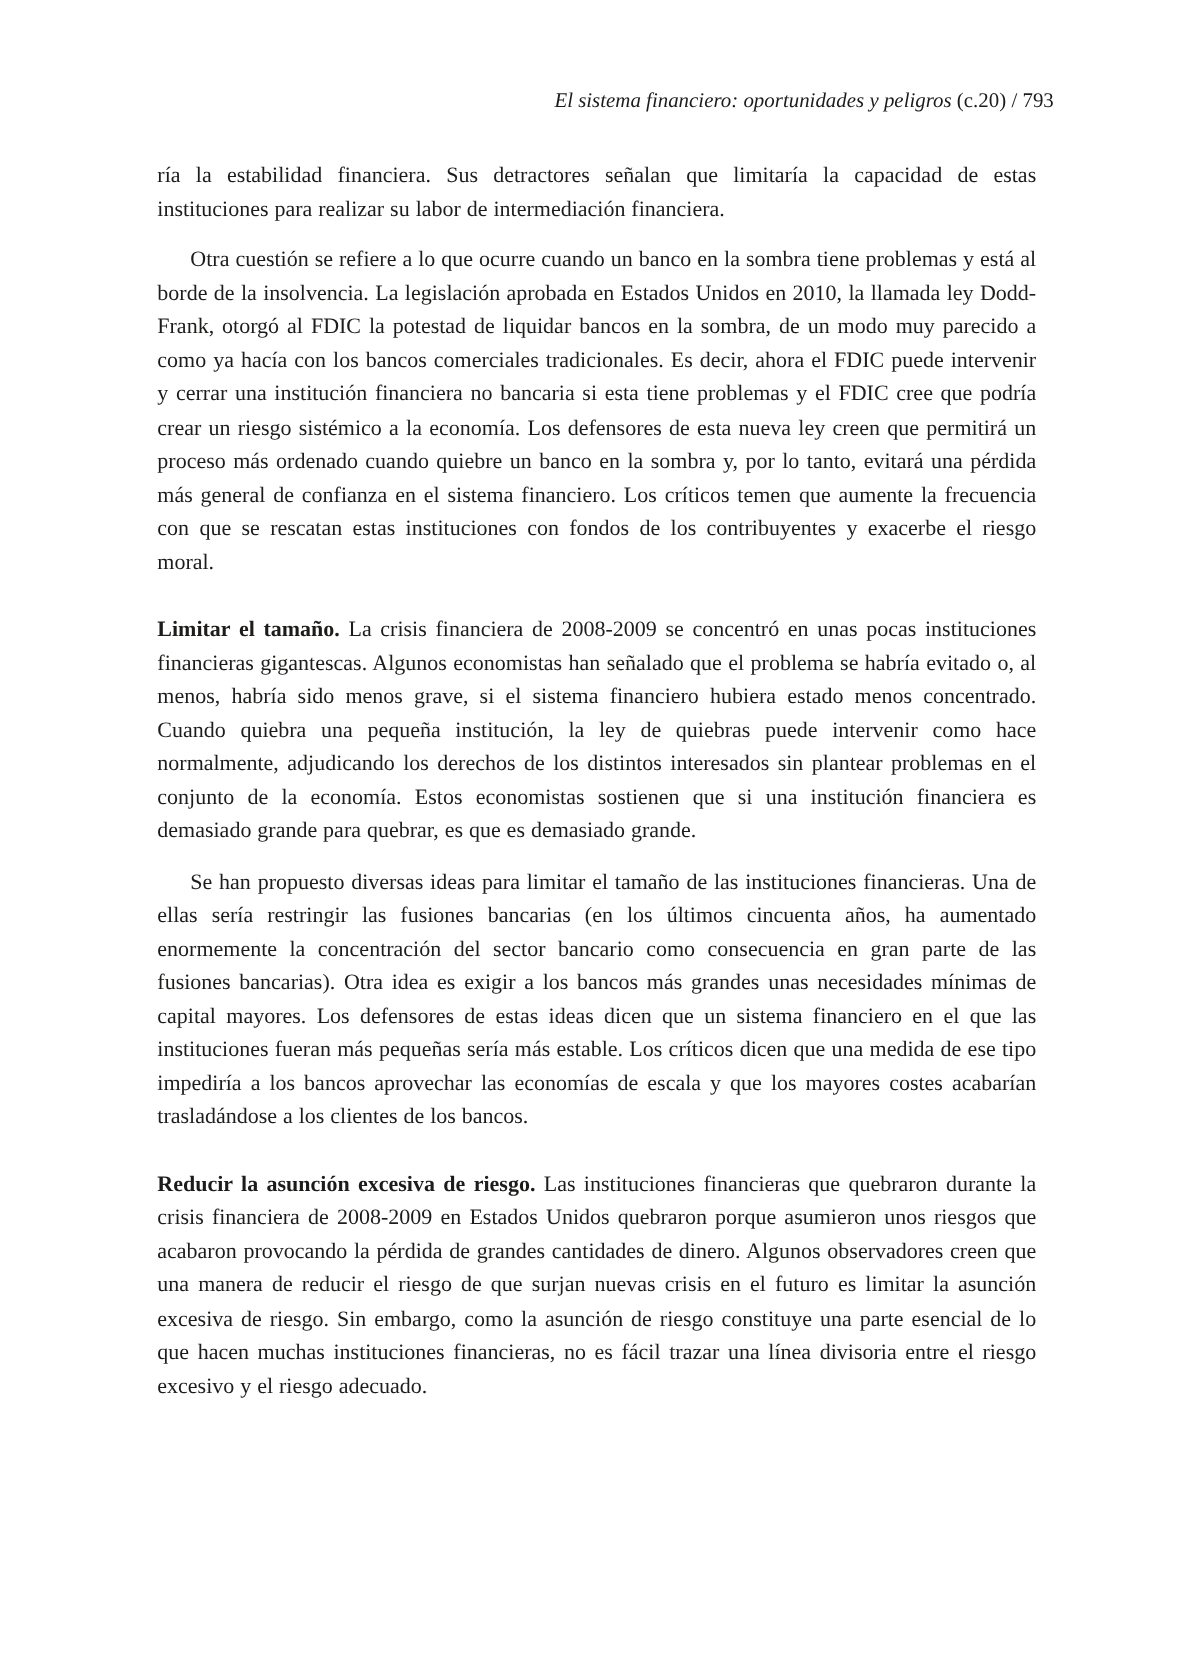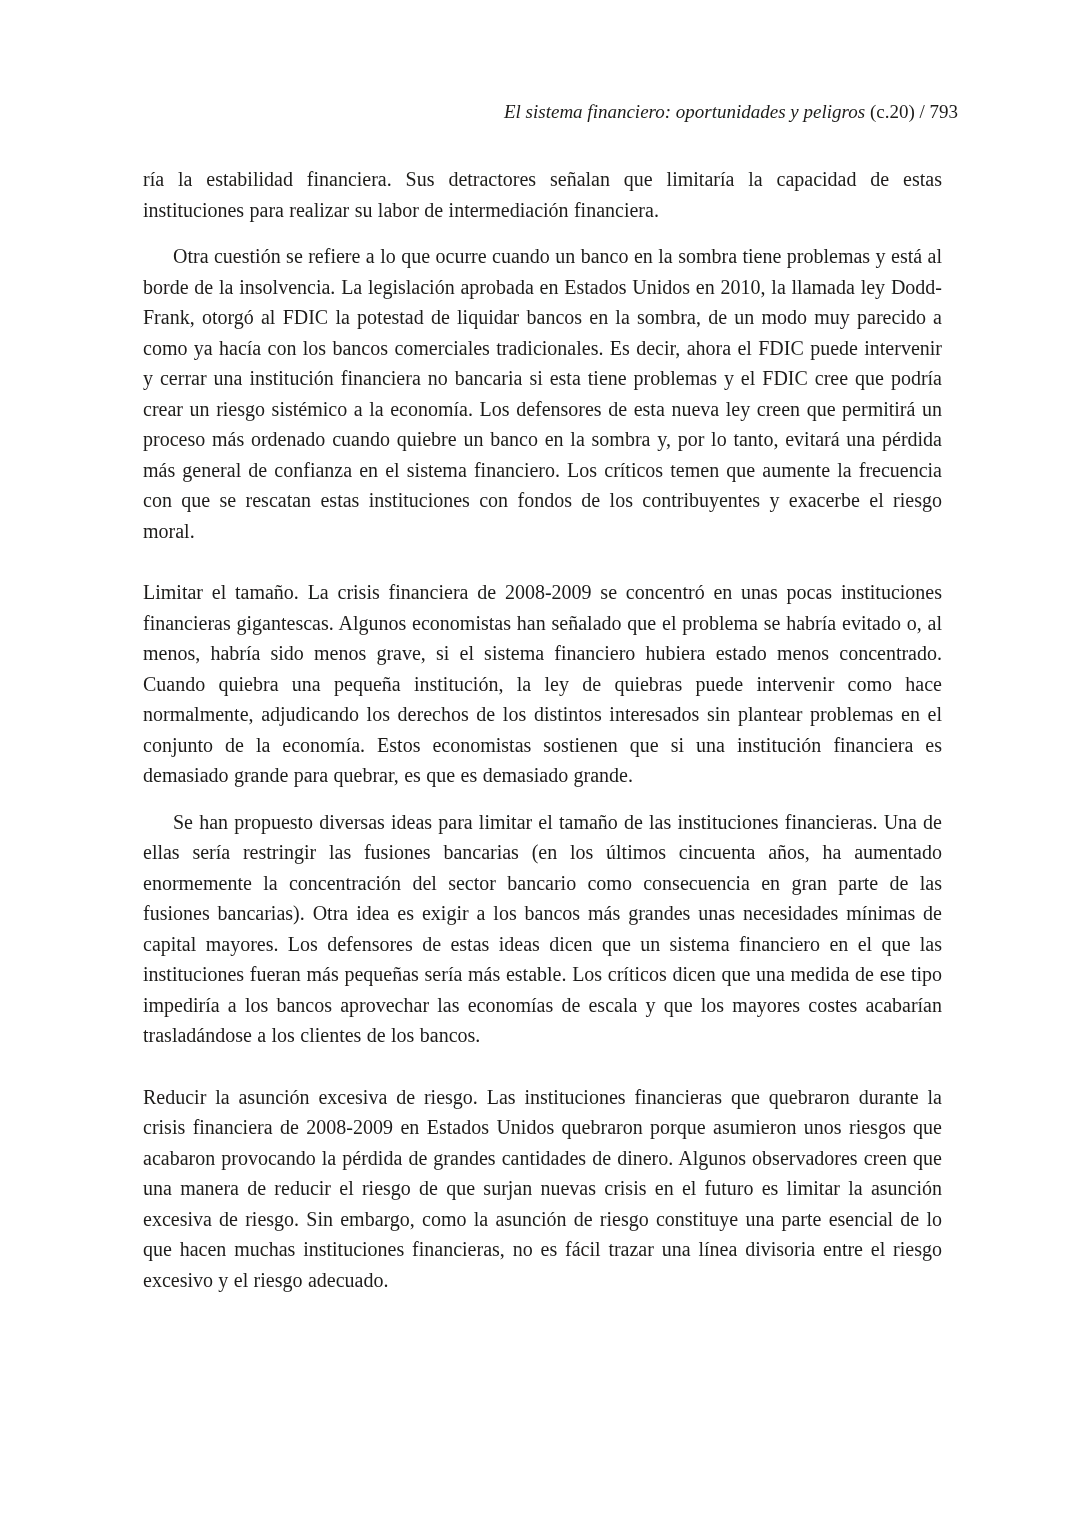--- a/index.html
+++ b/index.html
@@ -11,21 +11,21 @@
     height: 1523px;
     background: #ffffff;
     color: #1d1c1a;
     font-family: "Liberation Serif", "DejaVu Serif", serif;
     overflow: hidden;
   }
   .page {
     box-sizing: border-box;
     width: 1080px;
     height: 1503px;
-    padding: 100px 122px 60px 127px;
+    padding: 80px 122px 60px 127px;
   }
   .running-head {
     text-align: right;
     font-size: 19px;
     line-height: 24px;
     margin: 0 0 40px 0;
     white-space: nowrap;
   }
   .running-head .rh-italic {
     font-style: italic;
@@ -45,21 +45,21 @@
     margin: 16px;
     padding: 0;
   }
   p.para.indent {
     text-indent: 30px;
   }
   p.para.section-start {
     margin-top: 31px;
   }
   p.para .section-lead {
-    font-weight: normal;
+    font-weight: bold;
   }
 </style>
 </head>
 <body>
 
 <div class="page">
   <div class="running-head">
     <span class="rh-italic">El sistema financiero: oportunidades y peligros</span><span class="rh-roman"> (c.20) / 793</span>
   </div>
   <div class="body-text">

